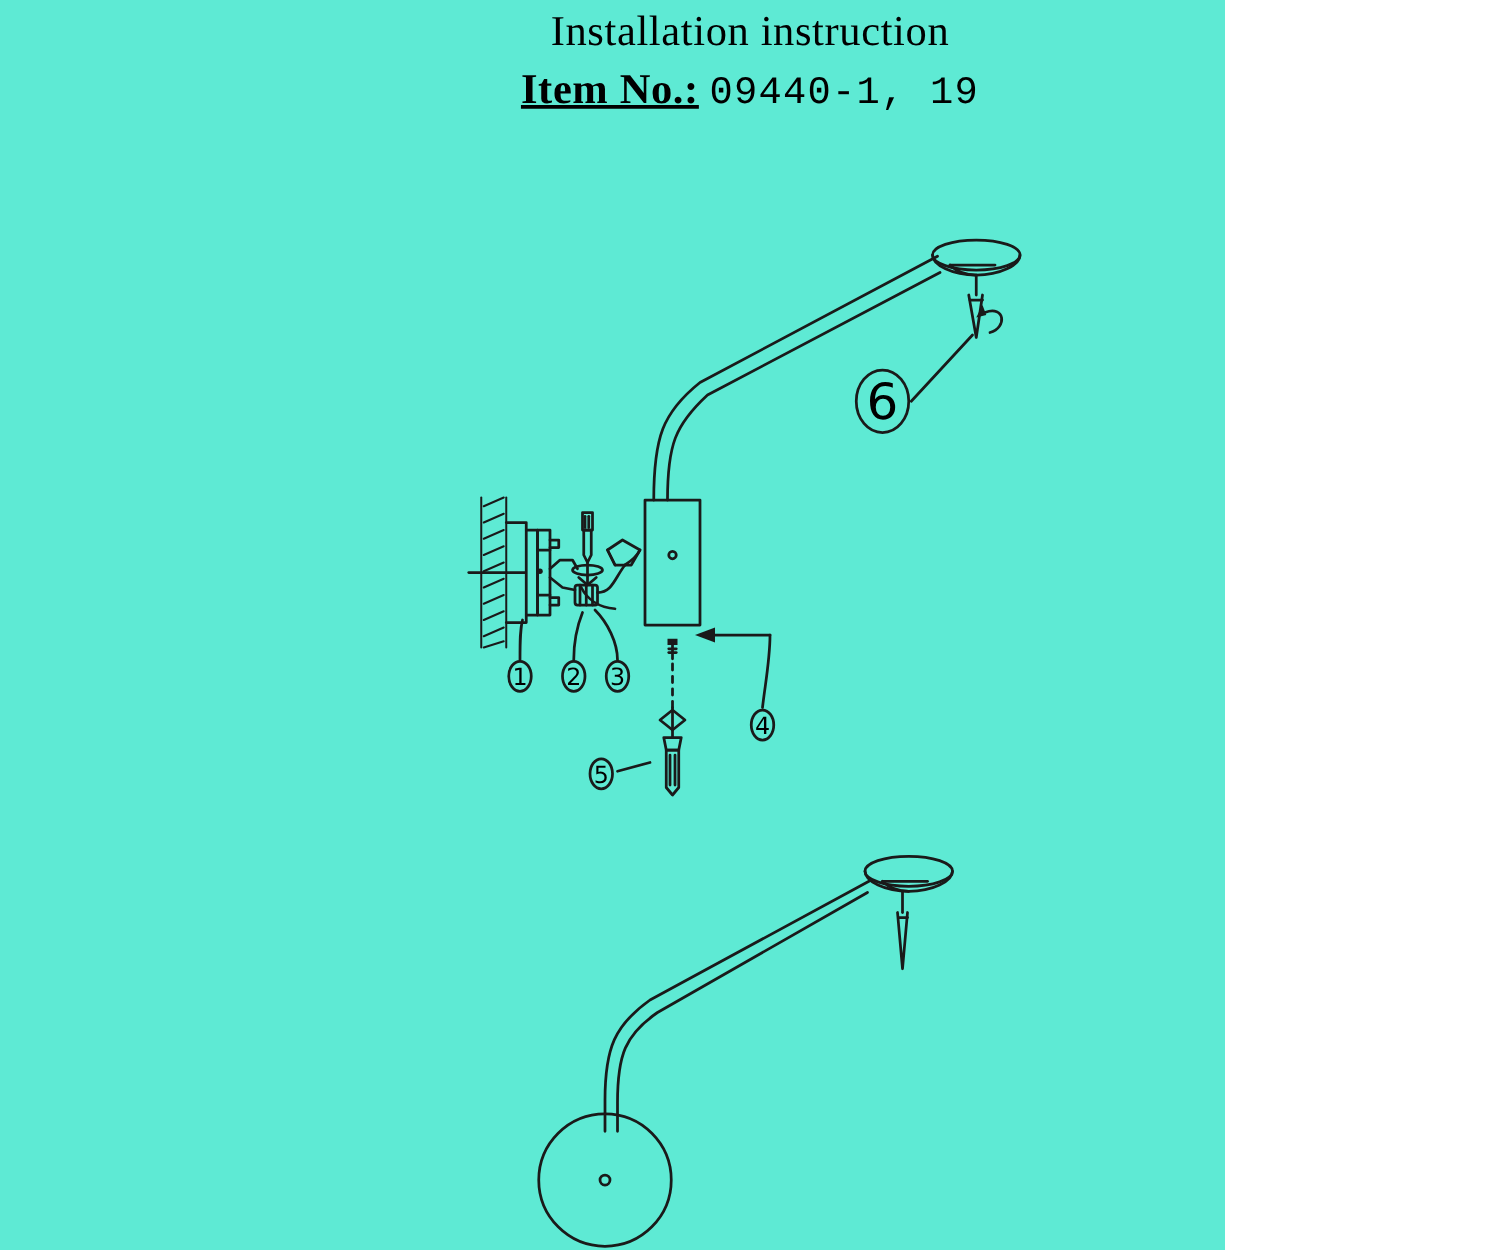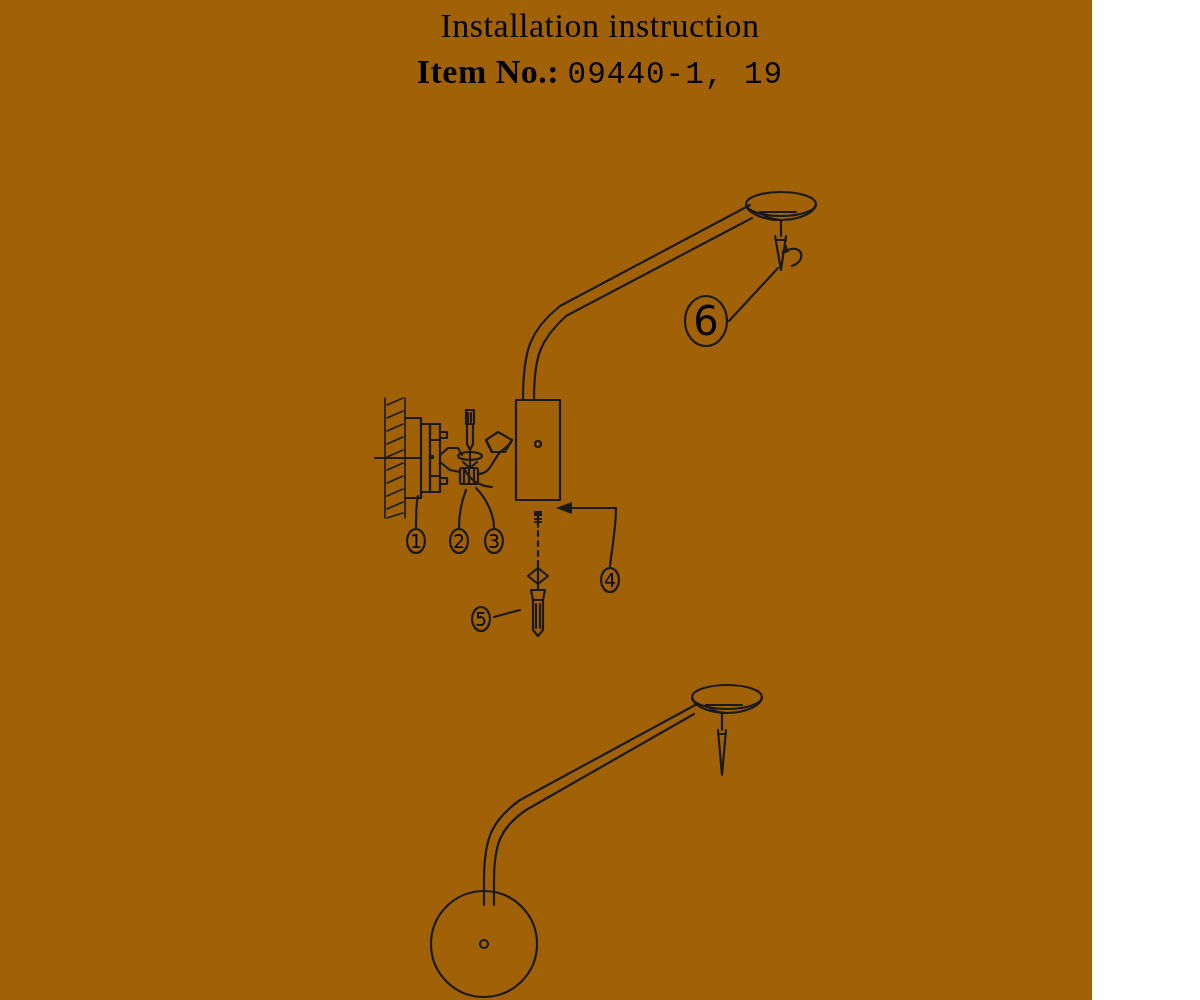--- a/index.html
+++ b/index.html
@@ -2,23 +2,23 @@
 <html><head>
 <meta charset="utf-8">
 <style>
   html, body {
     margin: 0;
     padding: 0;
     background: #ffffff;
   }
   #page {
     position: relative;
-    width: 1092px;
+    width: 980px;
     height: 1000px;
-    background: #a16207;
+    background: #5eead4;
     overflow: hidden;
     font-family: "Liberation Serif", serif;
   }
   .title-block {
     position: absolute;
     top: 4px;
     left: 0;
     width: 1200px;
     text-align: center;
   }
@@ -31,20 +31,21 @@
   }
   .title-line2 {
     font-family: "Liberation Serif", serif;
     font-size: 34px;
     font-weight: bold;
     color: #000000;
     line-height: 48px;
   }
   .title-line2 .itemno-label {
     letter-spacing: 0.5px;
+    text-decoration: underline;
   }
   .title-line2 .itemno-value {
     font-family: Liberation Mono, monospace;
     font-weight: normal;
     font-size: 31px;
     letter-spacing: 1px;
   }
   svg.diagram {
     position: absolute;
     top: 0;

